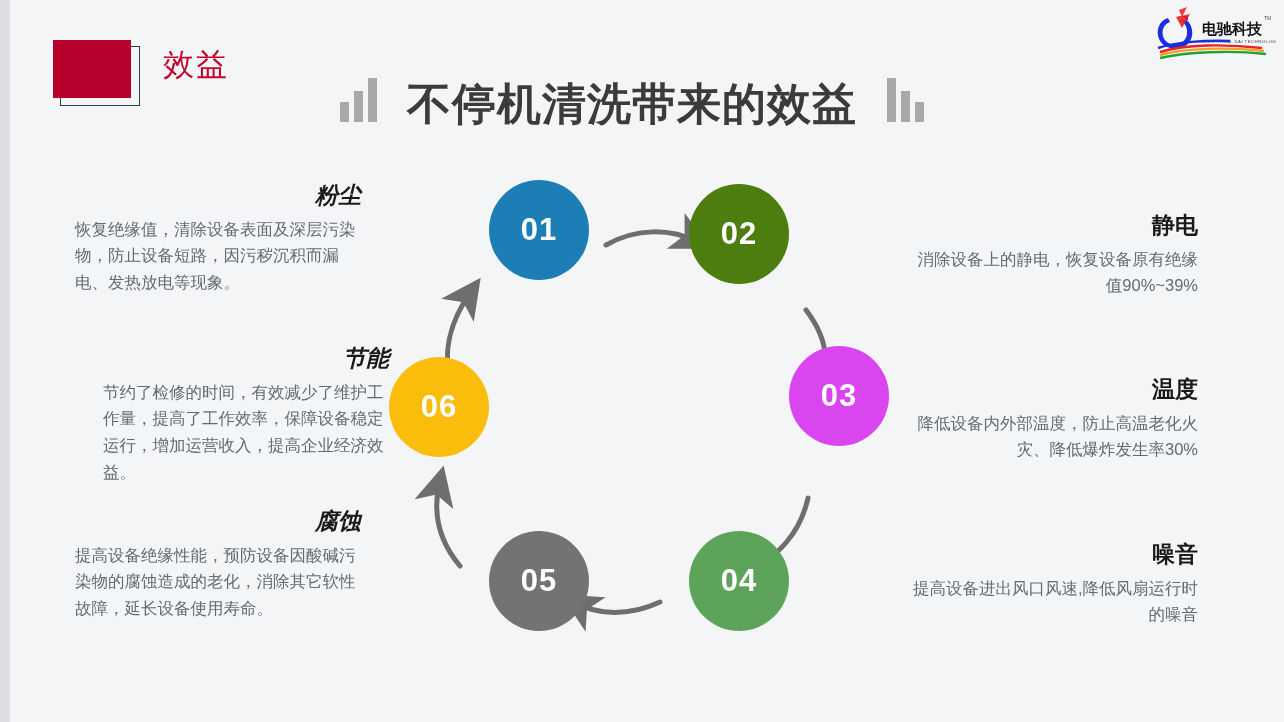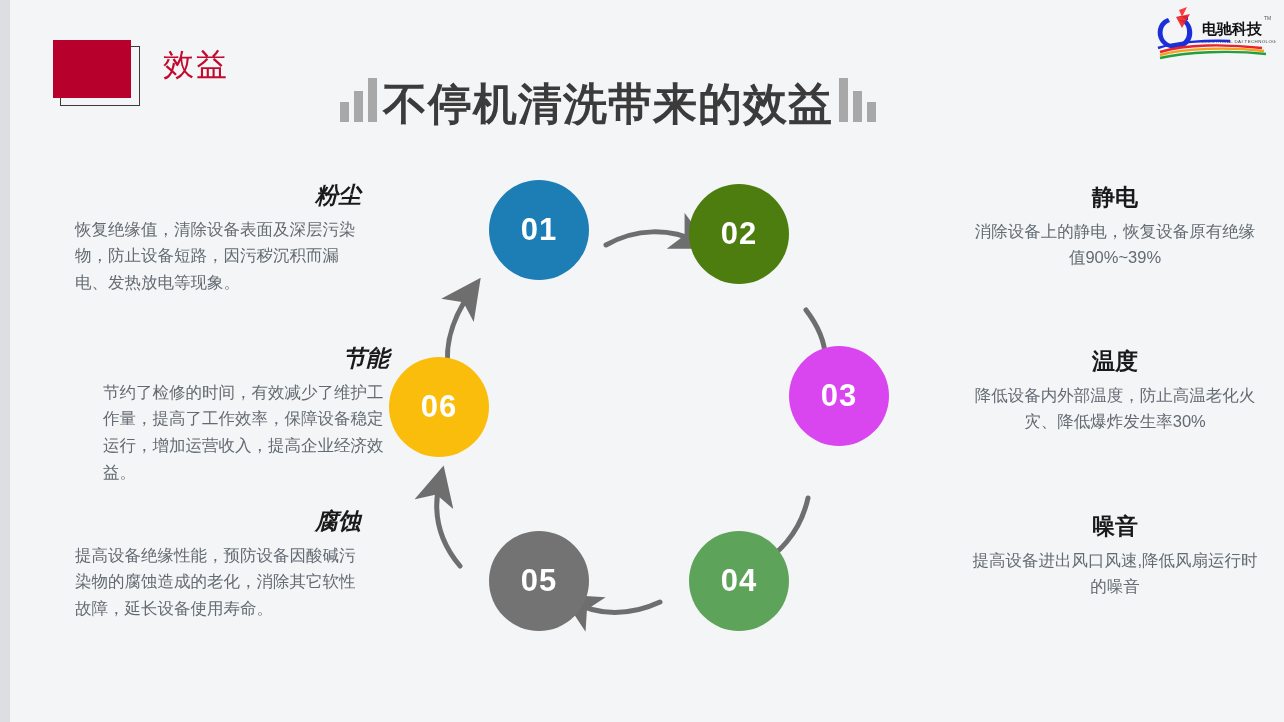--- a/index.html
+++ b/index.html
@@ -12,21 +12,21 @@
   .slide{position:absolute;inset:0;background:#f4f5f7;}
 
   
   .edge-strip{position:absolute;left:0;top:0;width:10px;height:722px;background:#dcdee2;}
 
   
   .badge-outline{position:absolute;left:60px;top:46px;width:78px;height:58px;border:1.5px solid #3a3a3a;background:transparent;}
   .badge-fill{position:absolute;left:53px;top:40px;width:78px;height:58px;background:#b8002d;}
   .section-label{position:absolute;left:163px;top:48px;font-size:31px;font-weight:400;color:#c10a2e;letter-spacing:2px;line-height:1.1;}
 
-  .title-wrap{position:absolute;left:340px;top:66px;display:flex;align-items:flex-end;gap:6px;height:62px;}
+  .title-wrap{position:absolute;left:340px;top:66px;display:flex;align-items:flex-end;gap:30px;height:62px;}
   .bars{display:flex;align-items:flex-end;gap:5px;height:44px;padding-bottom:6px;}
   .bars span{display:block;width:9px;background:#a8a8a8;}
   .bars.asc span:nth-child(1){height:20px;}
   .bars.asc span:nth-child(2){height:31px;}
   .bars.asc span:nth-child(3){height:44px;}
   .bars.desc span:nth-child(1){height:44px;}
   .bars.desc span:nth-child(2){height:31px;}
   .bars.desc span:nth-child(3){height:20px;}
   .main-title{font-size:44px;font-weight:bold;color:#3b3b3b;letter-spacing:1px;white-space:nowrap;line-height:1;padding-bottom:2px;}
 
@@ -42,21 +42,21 @@
   .c04{left:689px;top:531px;width:100px;height:100px;background:#5da35a;}
   .c05{left:489px;top:531px;width:100px;height:100px;background:#737373;}
   .c06{left:389px;top:357px;width:100px;height:100px;background:#fbbd0c;}
 
   .arrows{position:absolute;left:330px;top:150px;width:620px;height:520px;pointer-events:none;}
 
   
   .block{position:absolute;width:286px;}
   .block .h{font-size:23px;font-weight:bold;color:#1a1a1a;line-height:1.2;margin-bottom:6px;}
   .block .p{font-size:16.5px;color:#636b72;line-height:1.62;}
-  .block.right{left:972px;text-align:center;}
+  .block.right{left:912px;text-align:right;margin-top:28px;}
   .block.left{left:75px;text-align:left;}
   .block.left .h{text-align:right;font-style:italic;}
 
   .b-dust{top:182px;}
   .b-energy{top:345px;margin-left:28px;}
   .b-corrosion{top:508px;}
   .b-static{top:184px;}
   .b-temp{top:348px;}
   .b-noise{top:513px;}
 </style>

